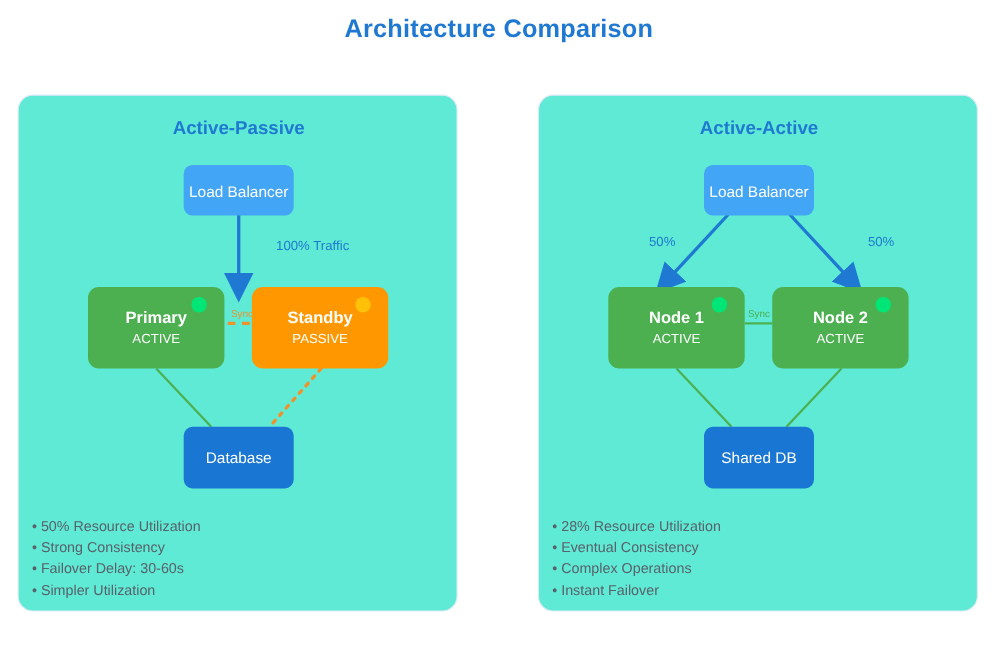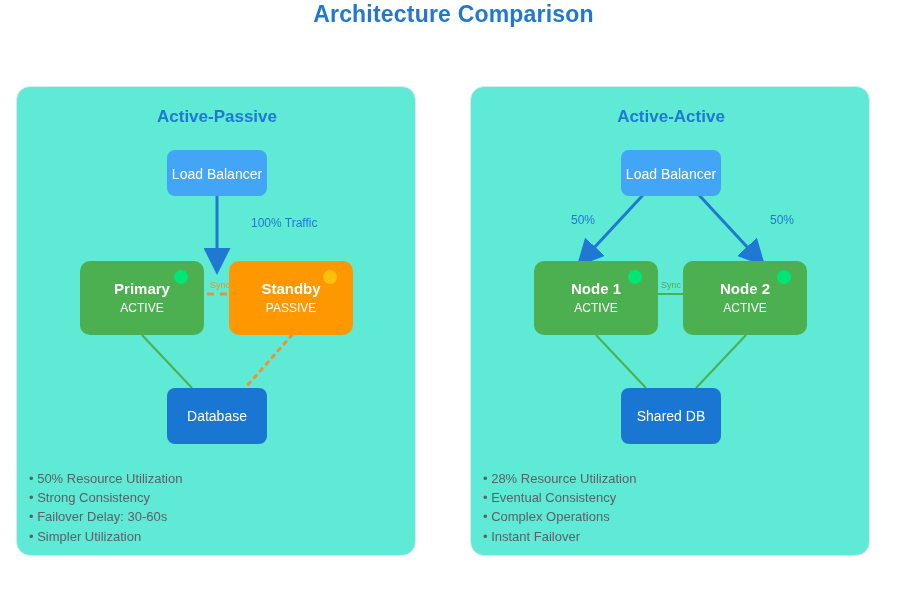--- a/index.html
+++ b/index.html
@@ -9,41 +9,41 @@
   }
   body {
     width: 907px;
     height: 595px;
     font-family: "Liberation Sans", sans-serif;
     overflow: hidden;
     position: relative;
   }
   #page-title {
     position: absolute;
-    top: 1px;
+    top: 13px;
     left: 0;
     width: 907px;
     text-align: center;
     font-size: 23px;
     font-weight: bold;
     color: #1f78d1;
     letter-spacing: 0.2px;
   }
   .panel {
     position: absolute;
     top: 86px;
     width: 400px;
     height: 470px;
     background: #5eead4;
     border: 1px solid #dce9f7;
     border-radius: 14px;
     box-sizing: border-box;
   }
   #panel-left  { left: 16px; }
-  #panel-right { left: 470px; }
+  #panel-right { left: 489px; }
 
   .panel-title {
     position: absolute;
     top: 20px;
     left: 0;
     width: 400px;
     text-align: center;
     font-size: 17px;
     font-weight: bold;
     color: #1f78d1;

